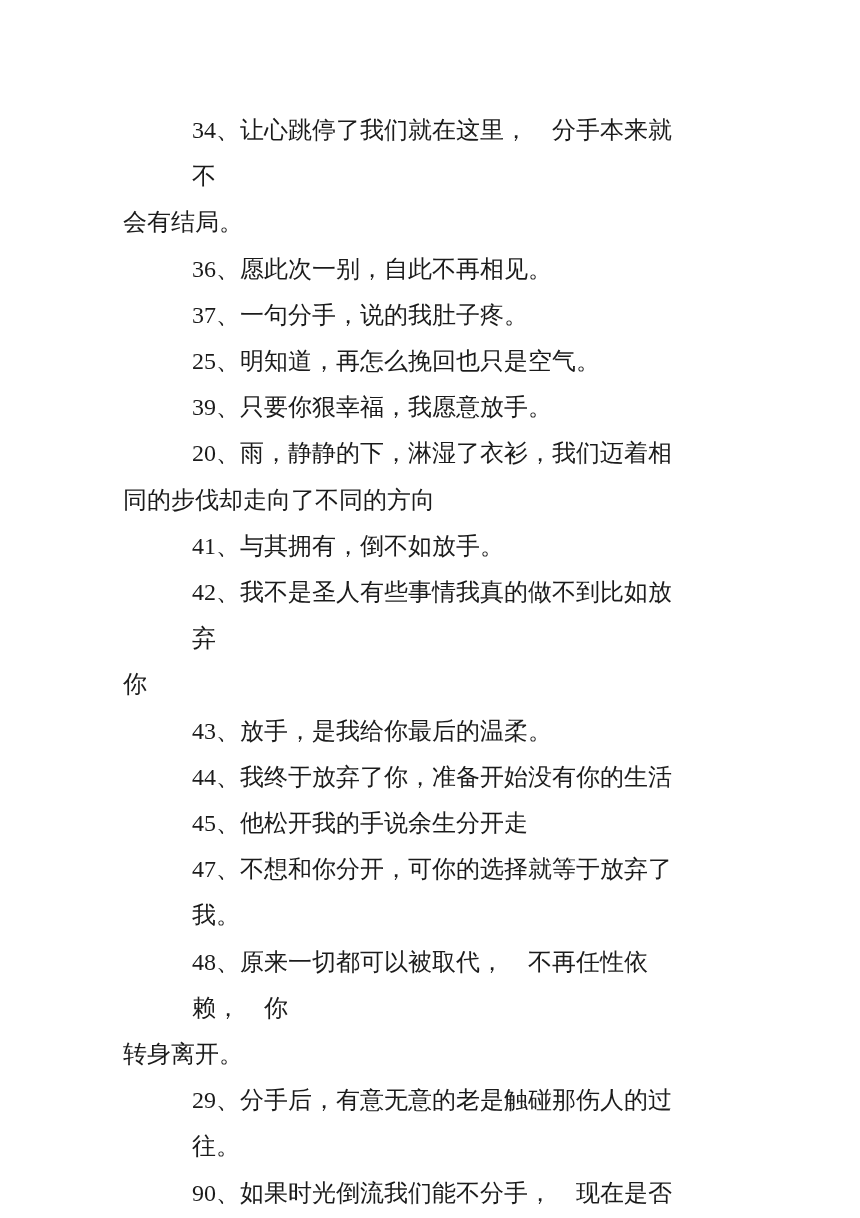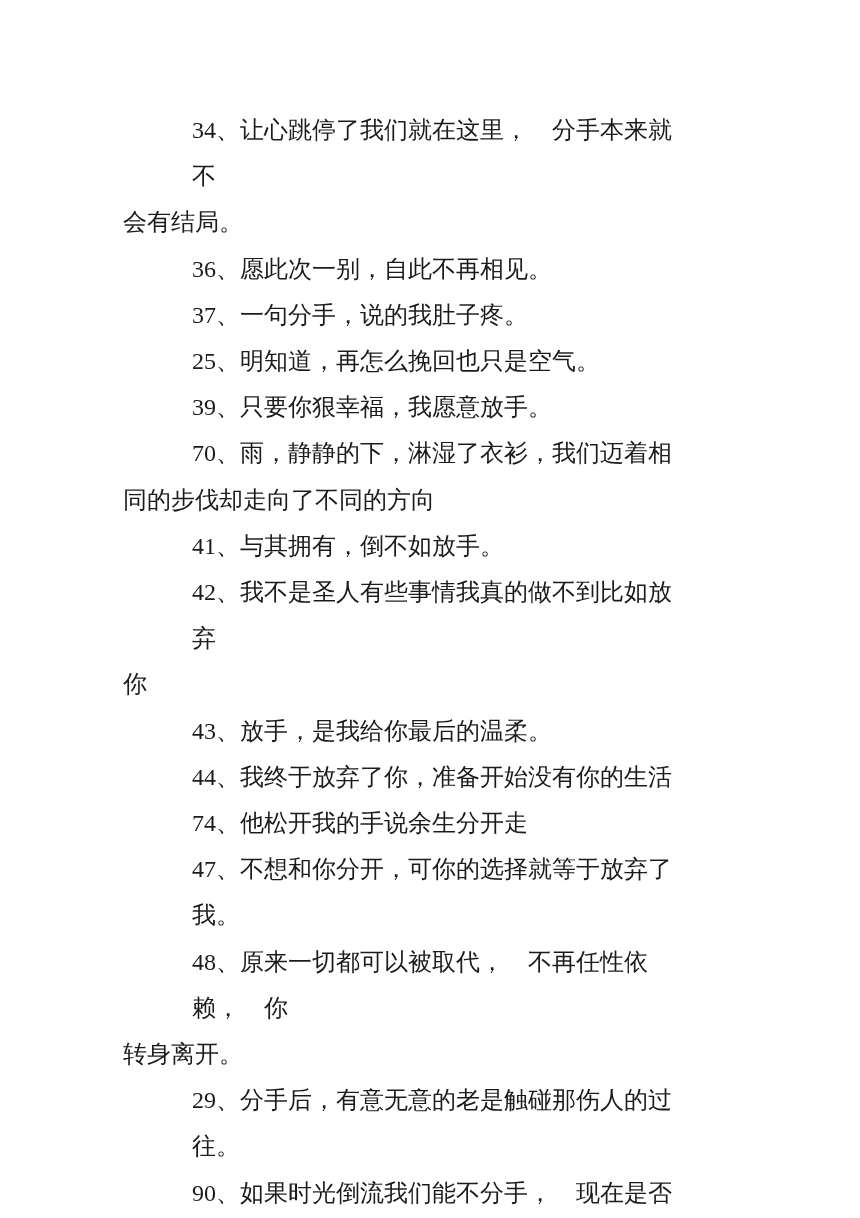--- a/index.html
+++ b/index.html
@@ -53,21 +53,21 @@
 
   <div class="para">
     <div class="line first">25、明知道，再怎么挽回也只是空气。</div>
   </div>
 
   <div class="para">
     <div class="line first">39、只要你狠幸福，我愿意放手。</div>
   </div>
 
   <div class="para">
-    <div class="line first">70、雨，静静的下，淋湿了衣衫，我们迈着相</div>
+    <div class="line first">20、雨，静静的下，淋湿了衣衫，我们迈着相</div>
     <div class="line">同的步伐却走向了不同的方向</div>
   </div>
 
   <div class="para">
     <div class="line first">41、与其拥有，倒不如放手。</div>
   </div>
 
   <div class="para">
     <div class="line first">42、我不是圣人有些事情我真的做不到比如放弃</div>
     <div class="line">你</div>
@@ -75,21 +75,21 @@
 
   <div class="para">
     <div class="line first">43、放手，是我给你最后的温柔。</div>
   </div>
 
   <div class="para">
     <div class="line first">44、我终于放弃了你，准备开始没有你的生活</div>
   </div>
 
   <div class="para">
-    <div class="line first">74、他松开我的手说余生分开走</div>
+    <div class="line first">45、他松开我的手说余生分开走</div>
   </div>
 
 
   <div class="para">
     <div class="line first">47、不想和你分开，可你的选择就等于放弃了我。</div>
   </div>
 
   <div class="para">
     <div class="line first">48、原来一切都可以被取代，　不再任性依赖，　你</div>
     <div class="line">转身离开。</div>

